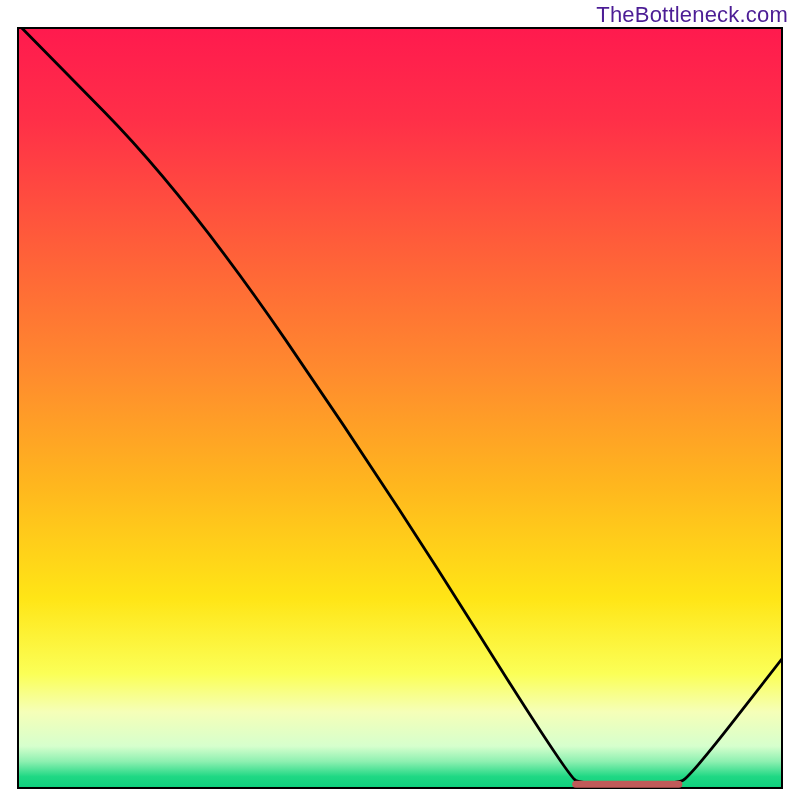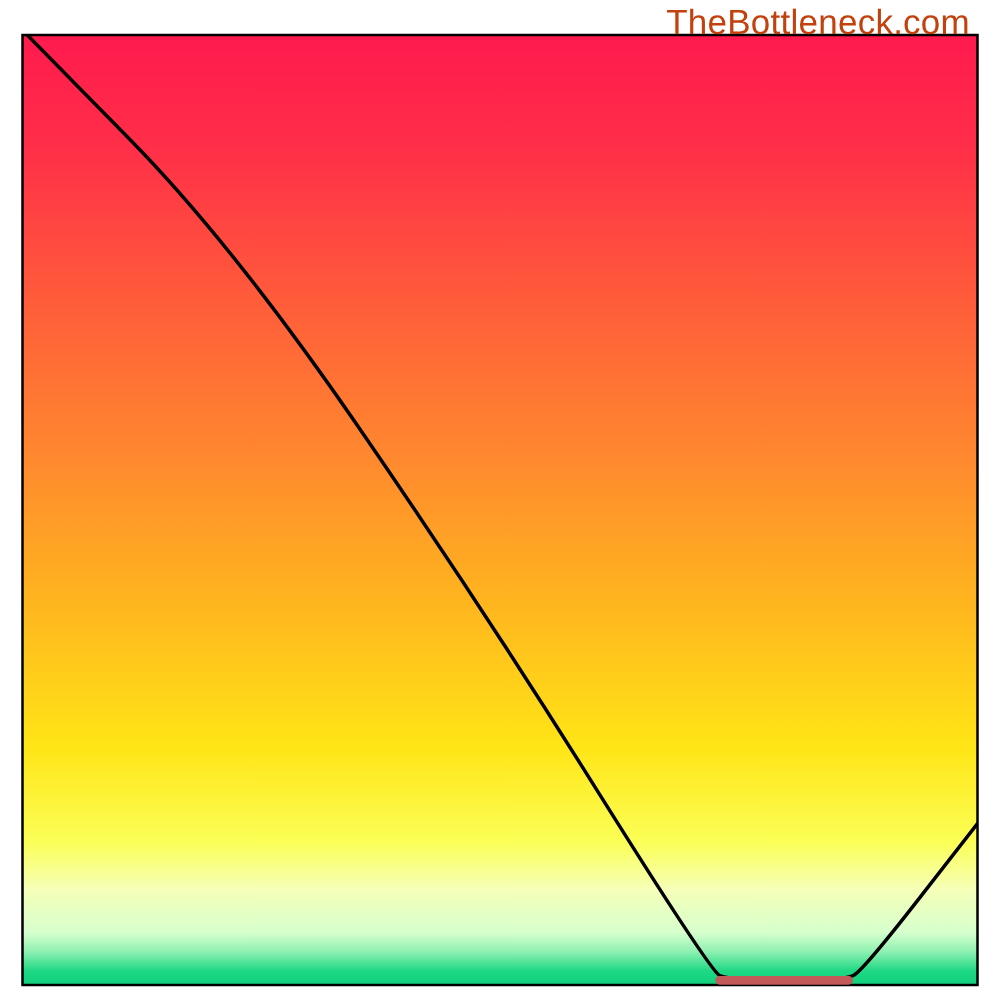--- a/index.html
+++ b/index.html
@@ -12,23 +12,23 @@
     overflow: hidden;
   }
   .stage {
     position: relative;
     width: 800px;
     height: 800px;
   }
   .watermark {
     position: absolute;
     top: 2px;
-    right: 24px;
-    color: #c2410c;
-    font-size: 28px;
+    right: 12px;
+    color: #4c1d95;
+    font-size: 22px;
     font-weight: 400;
     letter-spacing: 0.2px;
     user-select: none;
   }
   svg {
     display: block;
   }
 </style>
 </head>
 <body>

